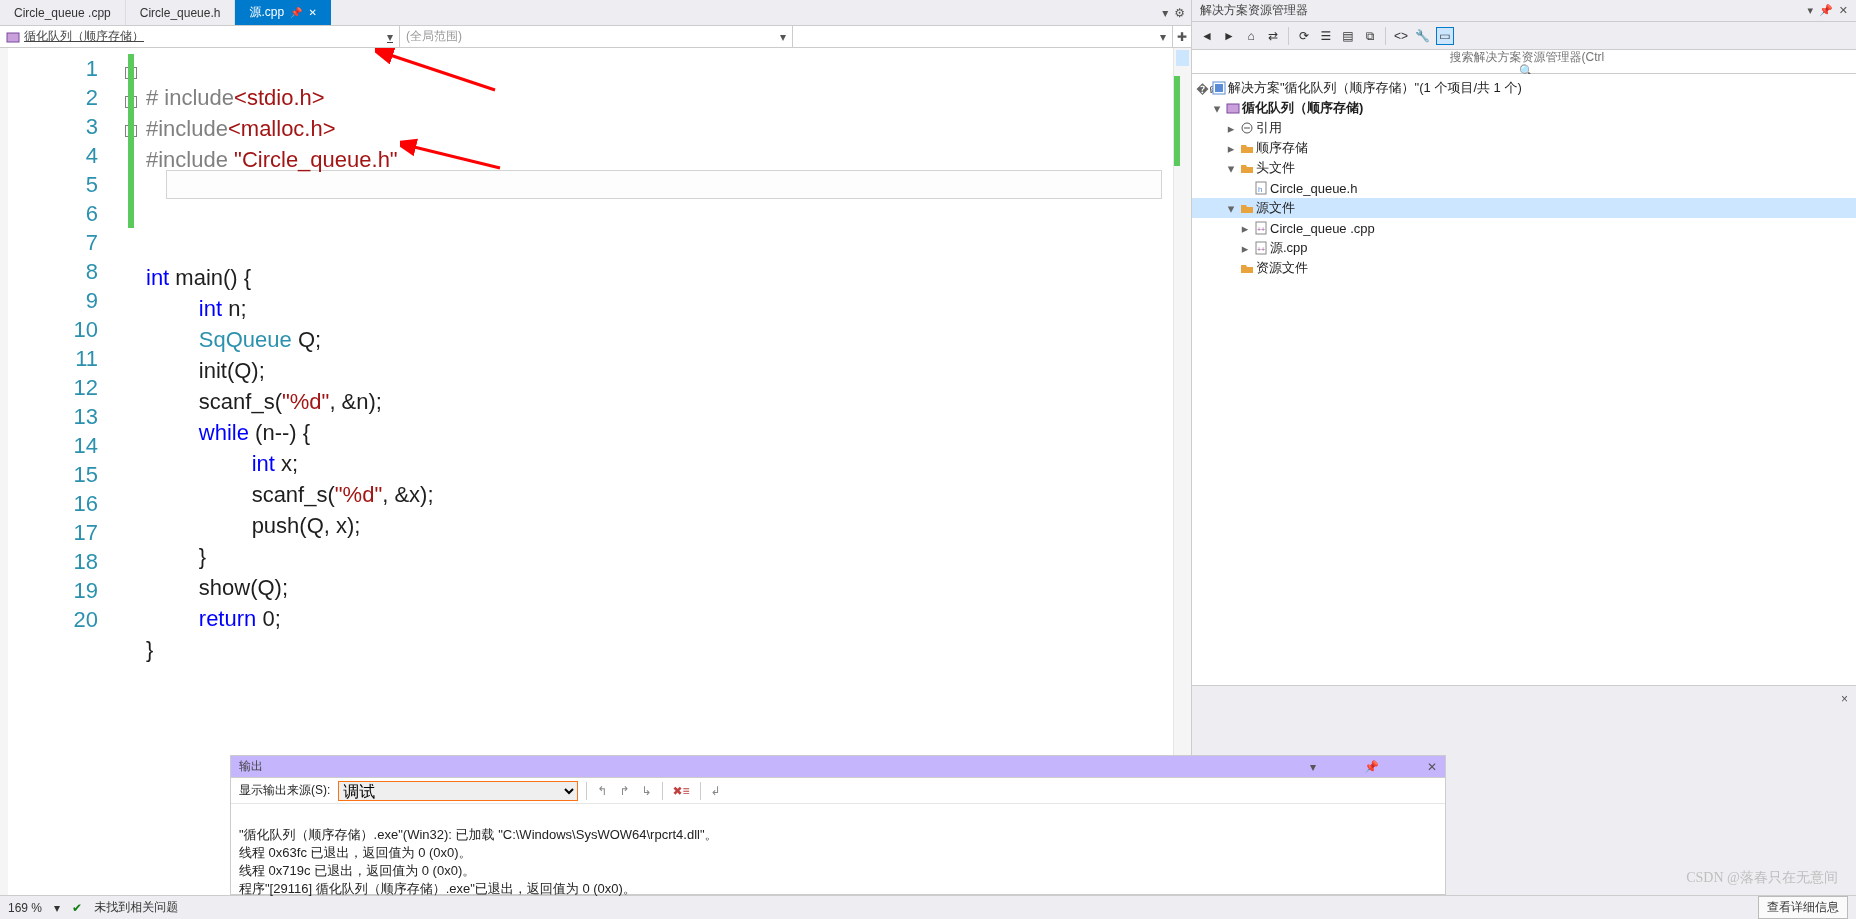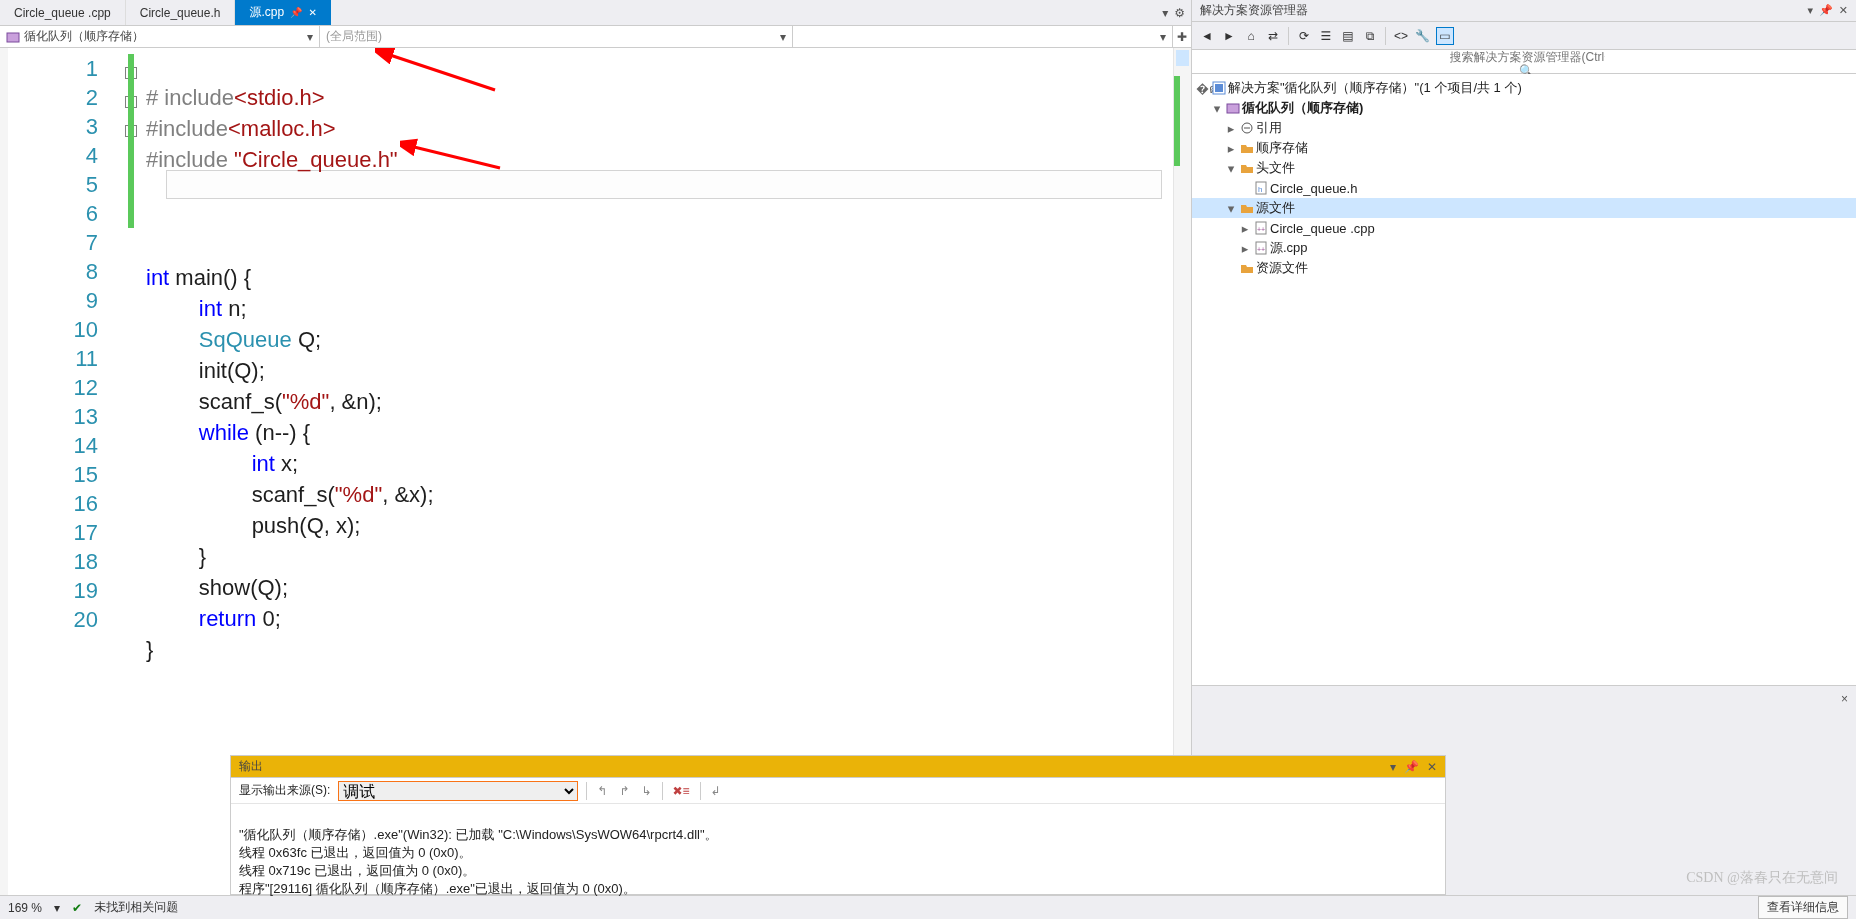--- a/index.html
+++ b/index.html
@@ -17,21 +17,21 @@
 .tab.active { background:#007acc; color:#fff; border-right:none; }
 .tab.active .tab-close { color:#fff; }
 .tab .pin { font-size:10px; }
 .tab .tab-close { font-size:10px; color:#888; }
 .tab-bar-right { margin-left:auto; display:flex; align-items:center; gap:6px; padding:0 6px; color:#555; }
 .tab-bar-right span { cursor:pointer; }
 
 
 .nav-bar { height:22px; display:flex; align-items:stretch; border-bottom:1px solid #ccc; background:#fff; }
 .nav-seg { display:flex; align-items:center; padding:0 6px; border-right:1px solid #ccc; color:#444; }
-.nav-seg.first { width:320px; }
+.nav-seg.first { width:400px;text-decoration:underline; }
 .nav-seg.second { flex:1; color:#999; }
 .nav-seg.third { width:380px; }
 .nav-seg .arrow { margin-left:auto; color:#555; }
 .nav-icon { width:14px; height:14px; margin-right:4px; display:inline-flex; }
 .nav-split { width:18px; display:flex; align-items:center; justify-content:center; color:#555; }
 
 
 .code-wrap { flex:1; display:flex; min-height:0; background:#fff; }
 .margin-strip { width:8px; background:#f5f5f5; }
 .gutter { width:108px; background:#fff; text-align:right; padding-right:18px; padding-top:6px; font-family:Consolas,monospace; font-size:22px; color:#2b91af; line-height:29px; }
@@ -45,21 +45,21 @@
 .code .type { color:#2b91af;text-align:right; }
 .green-bar { position:absolute; left:128px; top:6px; width:6px; height:145px; background:#5bc95b; }
 .green-bar2 { position:absolute; left:128px; top:151px; width:6px; height:29px; background:#5bc95b; }
 .cursor-line { position:absolute; left:166px; top:122px; width:996px; height:29px; border:1px solid #d4d4d4; background:#fdfdfd; z-index:0; }
 .scroll-right { width:18px; background:#f5f5f5; border-left:1px solid #e5e5e5; position:relative; }
 .scroll-right .ind-top { position:absolute; top:2px; left:2px; right:2px; height:16px; background:#cde6ff; }
 .scroll-right .ind-green { position:absolute; top:28px; left:0; width:6px; height:90px; background:#5bc95b; }
 
 
 .arrow-annot { position:absolute; pointer-events:none; }
-.out-title { height:22px; background:#eab308; display:flex; align-items:center; padding:0 8px; color:#444; border-bottom:1px solid #ccc; }
+.out-title { height:22px; background:#c4b5fd; display:flex; align-items:center; padding:0 8px; color:#444; border-bottom:1px solid #ccc;gap:40px; }
 .out-title .spacer { flex:1; }
 .out-title .wbtn { margin-left:8px; color:#555; cursor:pointer; }
 .out-tools { height:26px; display:flex; align-items:center; gap:8px; padding:0 8px; border-bottom:1px solid #e5e5e5; }
 .out-tools select { font-size:16px; height:20px; width:240px; border:1px solid #f97316; }
 .out-tools .sep { width:1px; height:18px; background:#ccc; }
 .out-tools .tbtn { color:#888; cursor:pointer; padding:0 2px; }
 .out-body { flex:1; overflow:auto; font-family:Consolas,"SimSun",monospace; font-size:13px; padding:4px 8px; line-height:18px; color:#222; white-space:pre; }
 
 
 .panel-title { height:22px; background:#eeeef2; display:flex; align-items:center; padding:0 8px; color:#444; border-bottom:1px solid #ccc; }

